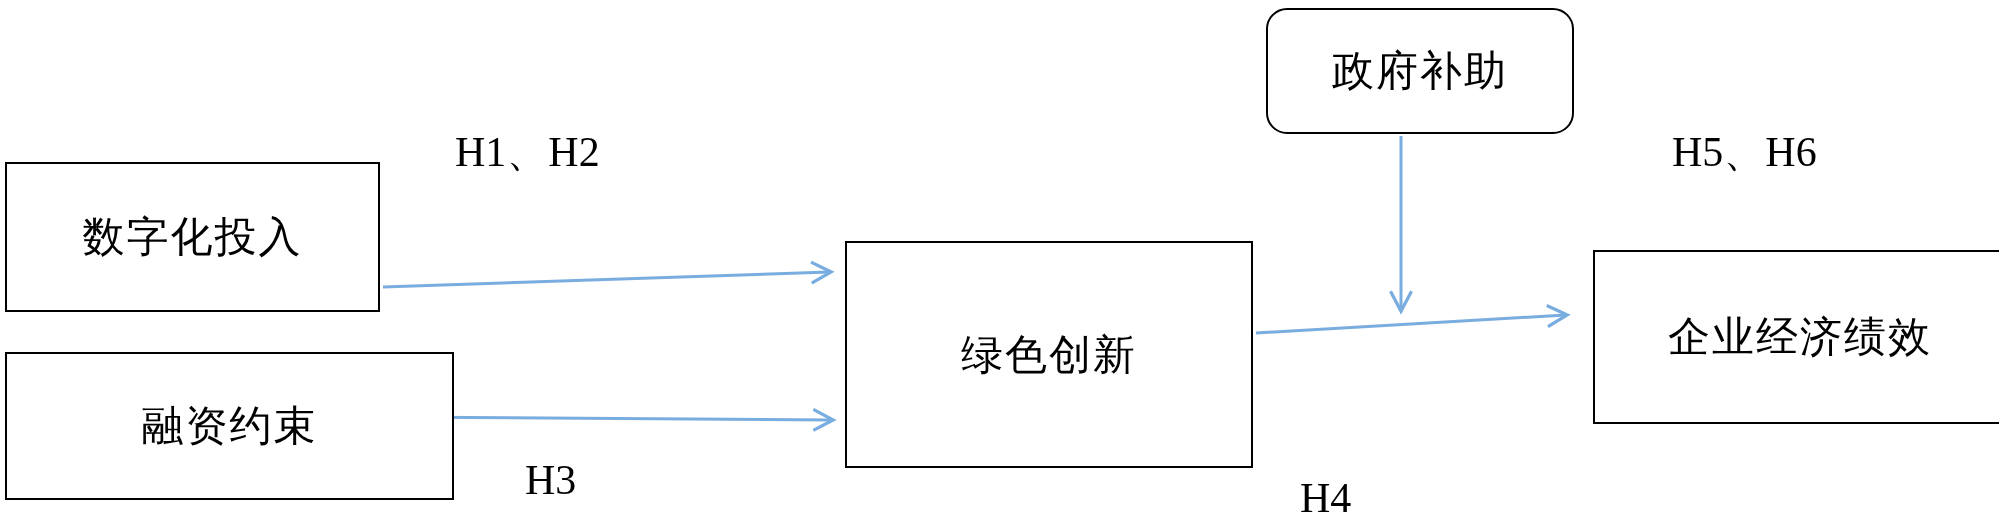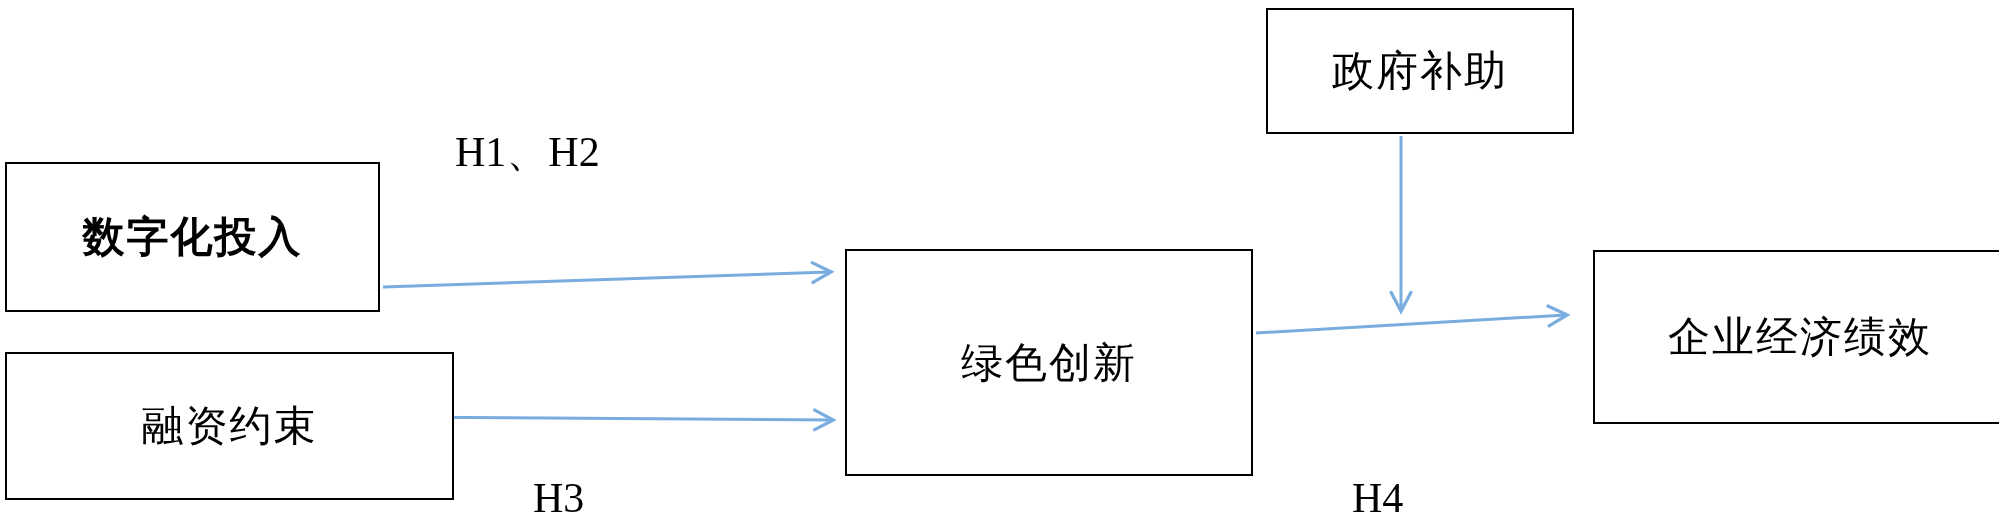--- a/index.html
+++ b/index.html
@@ -28,29 +28,29 @@
   .node-label {
     font-size: 42px;
     letter-spacing: 2px;
     white-space: nowrap;
   }
   .hypothesis {
     position: absolute;
     font-size: 42px;
     white-space: nowrap;
   }
-  #node-digital-input        { left: 5px;    top: 162px; width: 375px; height: 150px; font-weight: bold; }
+  #node-digital-input        { left: 5px;    top: 162px; width: 375px; height: 150px; }
   #node-financing-constraint { left: 5px;    top: 352px; width: 449px; height: 148px; }
-  #node-green-innovation     { left: 845px;  top: 241px; width: 408px; height: 227px; margin-top: 8px; }
-  #node-government-subsidy   { left: 1266px; top: 8px;   width: 308px; height: 126px; }
+  #node-green-innovation     { left: 845px;  top: 241px; width: 408px; height: 227px; }
+  #node-government-subsidy   { left: 1266px; top: 8px;   width: 308px; height: 126px; border-radius: 21px; }
   #node-economic-performance { left: 1578px; top: 250px; width: 414px; height: 174px; margin-left: 15px; }
 
   #label-h1-h2 { left: 455px;  top: 124px; text-align: right; }
-  #label-h3    { left: 525px;  top: 474px; margin-left: 8px; }
-  #label-h4    { left: 1352px; top: 474px; }
+  #label-h3    { left: 525px;  top: 456px; }
+  #label-h4    { left: 1300px; top: 474px; }
   #label-h5-h6 { left: 1672px; top: 124px; }
 
   .connector-layer {
     position: absolute;
     left: 0;
     top: 0;
     width: 1999px;
     height: 526px;
     pointer-events: none;
   }
@@ -88,14 +88,15 @@
     <span class="node-label">政府补助</span>
   </div>
 
   <div class="node" id="node-economic-performance">
     <span class="node-label">企业经济绩效</span>
   </div>
 
   <div class="hypothesis" id="label-h1-h2">H1、H2</div>
   <div class="hypothesis" id="label-h3">H3</div>
   <div class="hypothesis" id="label-h4">H4</div>
+  <div class="hypothesis" id="label-h5-h6">H5、H6</div>
 
 </div>
 
 </body></html>

